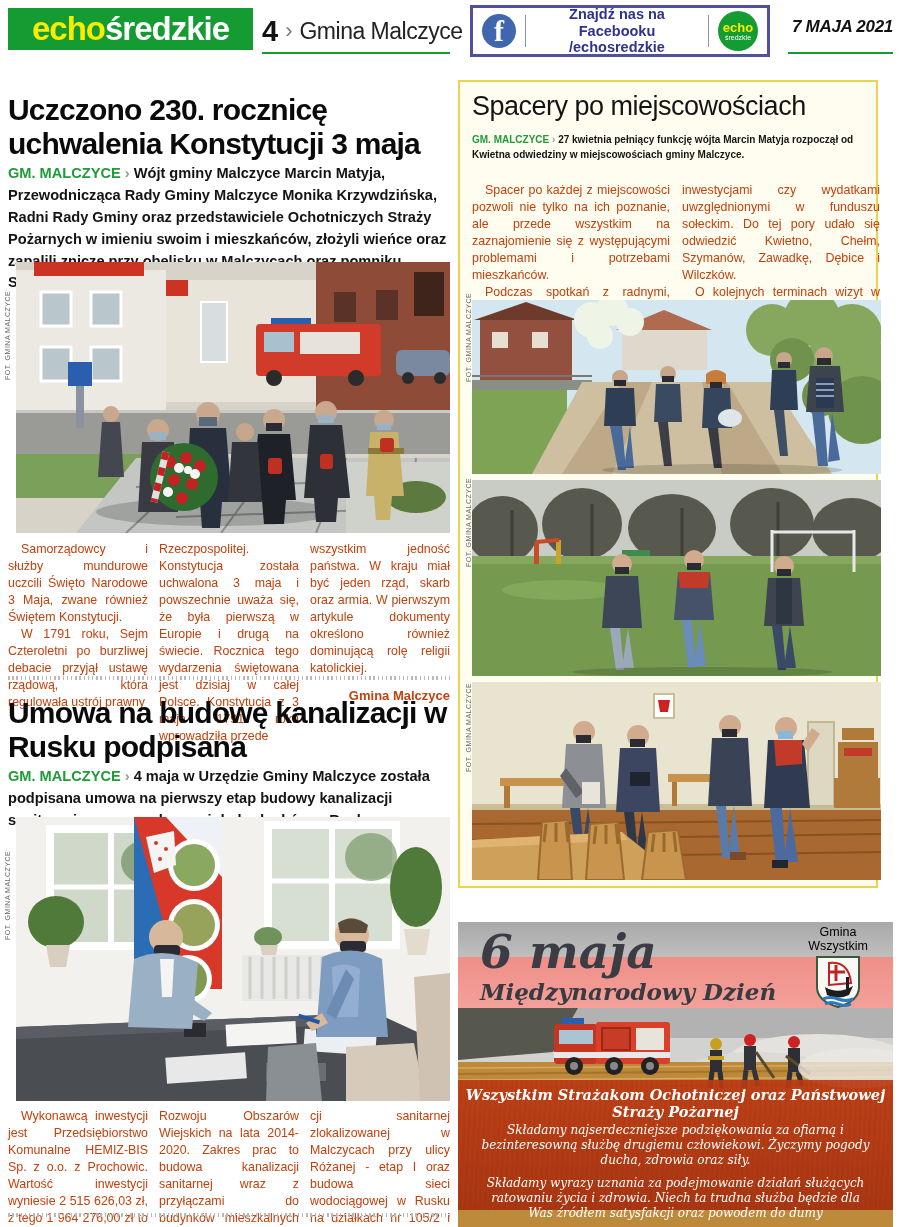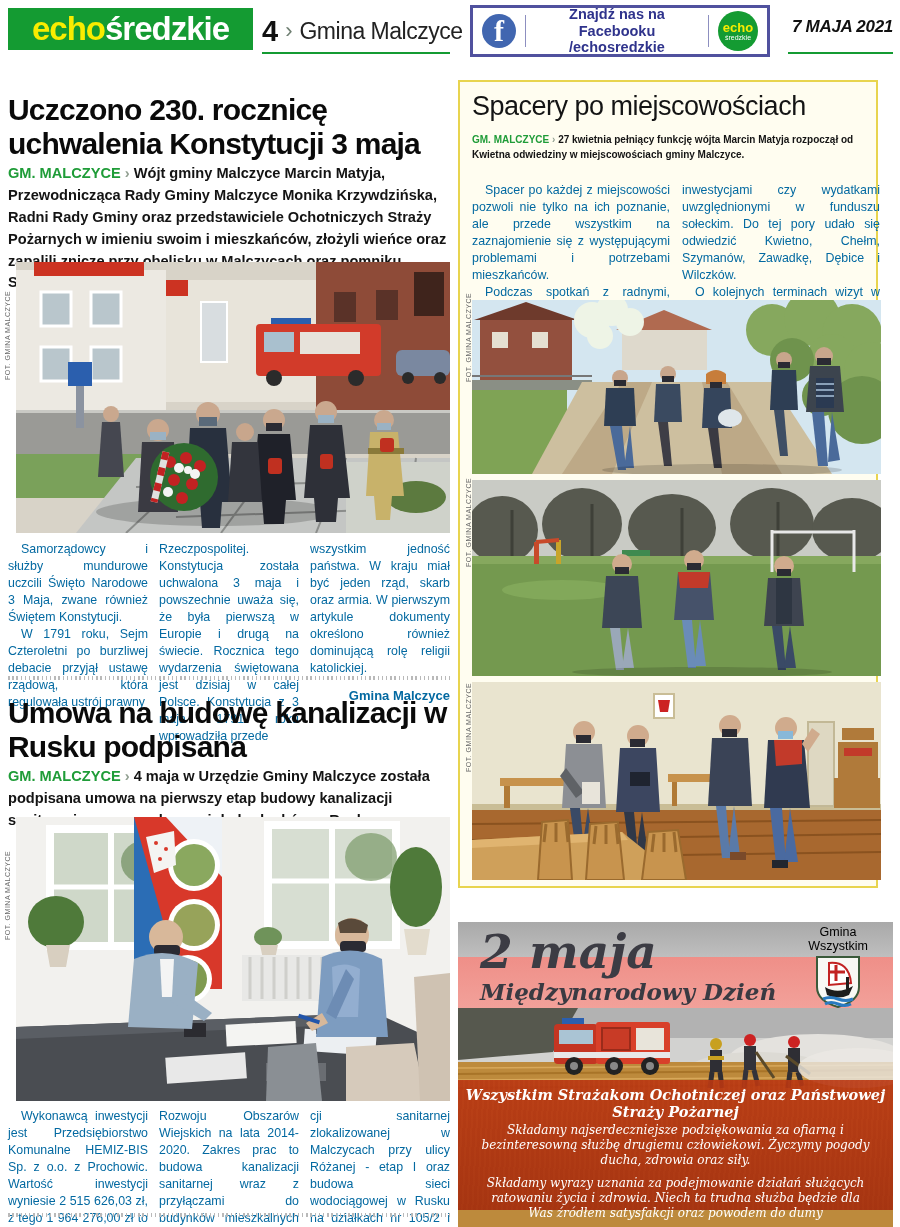--- a/index.html
+++ b/index.html
@@ -29,21 +29,21 @@
              align-items:center;justify-content:center;line-height:1;}
   .mini-l1{color:#f8ec00;font-weight:bold;font-size:13px;}
   .mini-l2{color:#fff;font-size:7px;}
   .hdr-date{top:17px;left:740px;width:153px;text-align:right;font-size:17px;font-weight:bold;color:#111;letter-spacing:-0.3px;font-style:italic;}
 
   
   .headline{font-weight:bold;color:#0a0a0a;font-size:30px;line-height:1.12;letter-spacing:-0.8px;}
   .lead{font-size:14.6px;font-weight:bold;color:#141414;line-height:1.5;}
   .tag{color:#1f9c38;font-weight:bold;}
   .tag-arrow{color:#93a193;font-weight:bold;}
-  .bodycol{font-size:12.4px;line-height:1.37;color:#0369a1;text-align:justify;}
+  .bodycol{font-size:12.4px;line-height:1.37;color:#c2410c;text-align:justify;}
   .bodycol p{margin:0;text-indent:13px;}
   .bodycol p.cont{text-indent:0;}
   .sig{margin-top:10px !important;text-indent:0 !important;text-align:right;font-weight:bold;font-size:13px;}
   .dotted{height:4px;background:repeating-linear-gradient(90deg,#b9b9b9 0 1.5px,transparent 1.5px 4.2px);}
   .photo{overflow:hidden;}
   .photo svg{display:block;}
   .credit{position:absolute;font-size:7px;color:#6b6b6b;letter-spacing:0.5px;
           transform:rotate(-90deg);transform-origin:left top;white-space:nowrap;}
 
   
@@ -529,21 +529,21 @@
             <line x1="192" y1="151" x2="192" y2="170"></line>
             <line x1="202" y1="150" x2="204" y2="170"></line>
           </g>
       </svg>
     </div>
   </div>
 
   <div class="abs ad">
     <div class="ad-top"></div>
     <div class="ad-pink"></div>
-    <div class="ad-title script">2 maja</div>
+    <div class="ad-title script">6 maja</div>
     <div class="ad-sub script">Międzynarodowy Dzień Strażaka</div>
     <div class="ad-brand">
       <div>Gmina</div>
       <div>Wszystkim</div>
     </div>
     <svg class="ad-coa" width="46" height="54" viewBox="0 0 46 54">
       <path d="M2 2 L44 2 L44 32 Q44 46 23 52 Q2 46 2 32 Z" fill="#f8f8f4" stroke="#3a5a3a" stroke-width="2"></path>
       <path d="M14 8 Q34 6 36 28 L14 30 Z" fill="#fff" stroke="#c22222" stroke-width="2"></path>
       <path d="M21 10 L21 26 M14 17 L30 17" stroke="#c22222" stroke-width="3"></path>
       <path d="M10 32 Q23 40 38 31 L34 40 Q23 45 12 40 Z" fill="#1d1d1d"></path>

